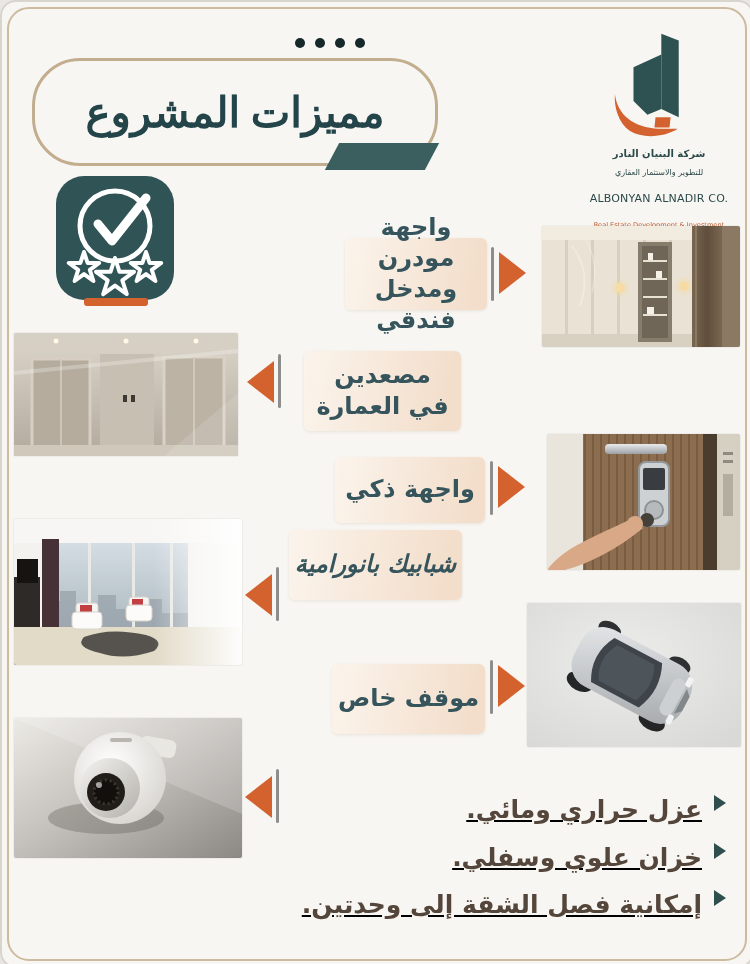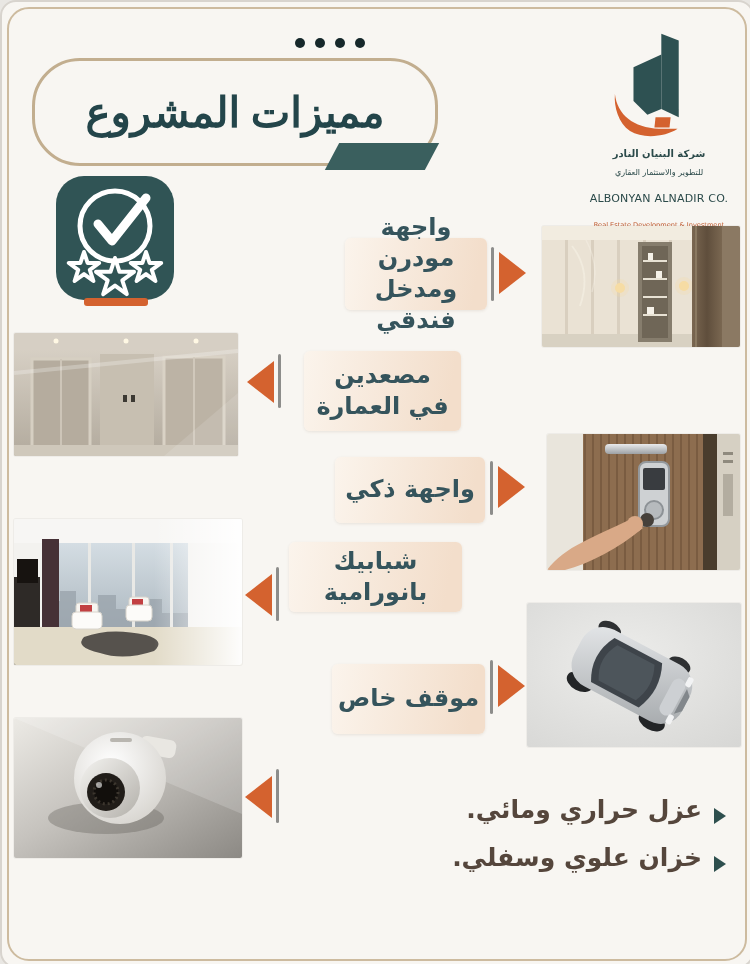--- a/index.html
+++ b/index.html
@@ -47,32 +47,32 @@
   .p2{left:12px;top:331px;width:224px;height:123px;}
   .a2{left:245px;top:359px;} .l2{left:276px;top:352px;}
   .c2{left:302px;top:341px;width:157px;height:80px;margin-top:8px;}
   
   .c3{left:333px;top:455px;width:150px;height:66px;}
   .l3{left:488px;top:459px;} .a3{left:496px;top:464px;}
   .p3{left:545px;top:432px;width:193px;height:136px;}
   
   .p4{left:12px;top:517px;width:228px;height:146px;}
   .a4{left:243px;top:572px;} .l4{left:274px;top:565px;}
-  .c4{left:287px;top:540px;width:173px;height:70px;}
+  .c4{left:287px;top:528px;width:173px;height:70px;font-style:italic;}
   
   .c5{left:330px;top:653px;width:153px;height:70px;margin-top:9px;}
   .l5{left:488px;top:658px;} .a5{left:496px;top:663px;}
   .p5{left:525px;top:601px;width:214px;height:144px;}
   
   .p6{left:12px;top:716px;width:228px;height:140px;}
   .a6{left:243px;top:774px;} .l6{left:274px;top:767px;}
   .c6{left:285px;top:760px;width:175px;height:68px;}
 
   
-  .bullet{position:absolute;right:26px;display:flex;align-items:flex-end;gap:12px;direction:rtl;}
+  .bullet{position:absolute;right:26px;display:flex;align-items:flex-start;gap:12px;direction:rtl;text-decoration:underline;}
   .b1{top:793px;} .b2{top:841px;} .b3{top:888px;}
   .bullet .btri{width:0;height:0;border-left:12px solid #2e4f4e;
                 border-top:8px solid transparent;border-bottom:8px solid transparent;flex:0 0 auto;}
   .bullet .btxt{font-size:25px;font-weight:bold;color:#55463c;white-space:nowrap;}
 </style>
 </head>
 <body>
 
 <div class="page">
   <div class="inner-frame"></div>
@@ -338,13 +338,17 @@
   <div class="vline l6"></div>
 
   <div class="bullet b1">
     <span class="btri"></span>
     <span class="btxt">عزل حراري ومائي.</span>
   </div>
   <div class="bullet b2">
     <span class="btri"></span>
     <span class="btxt">خزان علوي وسفلي.</span>
   </div>
+  <div class="bullet b3">
+    <span class="btri"></span>
+    <span class="btxt">إمكانية فصل الشقة إلى وحدتين.</span>
+  </div>
 </div>
 
 </body></html>

